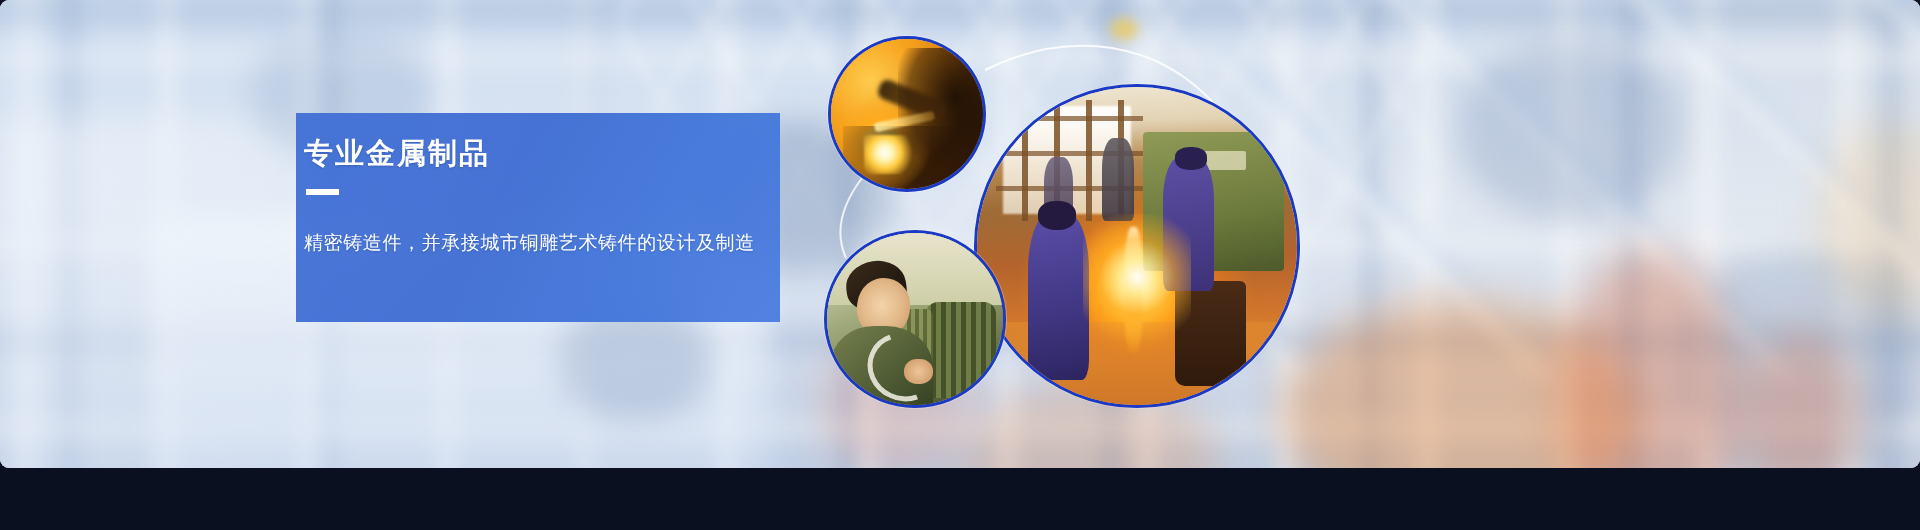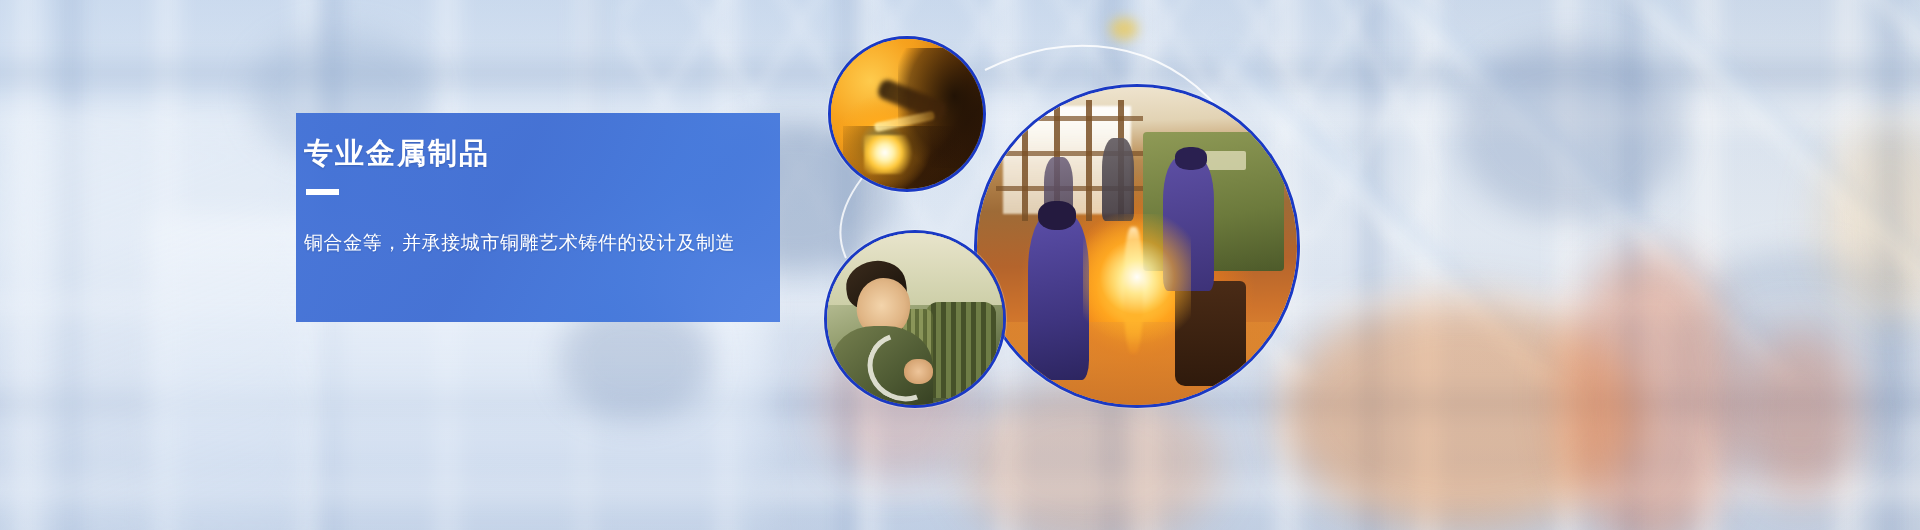--- a/index.html
+++ b/index.html
@@ -1,23 +1,24 @@
 <!DOCTYPE html>
 <html><head>
 <meta charset="utf-8">
 <title>Banner</title>
 <style>
   html,body{margin:0;padding:0;background:#0b1020;}
   body{font-family:"Liberation Sans","DejaVu Sans",sans-serif;}
 
   .banner{
     position:relative;
-    width:1920px;height:530px;
+    width:1920px;height:468px;
     overflow:hidden;
     background:#cfdcee;
+    border-radius:9px;
   }
 
   
   .bg{position:absolute;inset:0;overflow:hidden;}
   .bg-base{
     position:absolute;inset:-40px;
     background:
       linear-gradient(180deg,#c3d4ea 0%,#d5e1f0 18%,#e2eaf4 45%,#d2dcec 72%,#b9c9e0 100%);
   }
   
@@ -339,17 +340,17 @@
     <div class="body"></div>
     <div class="hand"></div>
     <div class="cable"></div>
   </div>
 
   <div class="panel"></div>
   <div class="panel-inner">
     <div class="title">专业金属制品</div>
     <div class="dash"></div>
     <div class="desc">
-      <span class="desc-line">铜合金等，并承接城市铜雕艺术铸件的设计及制造</span>
+      <span class="desc-line">精密铸造件，并承接城市铜雕艺术铸件的设计及制造</span>
     </div>
   </div>
 
 </div>
 
 </body></html>

